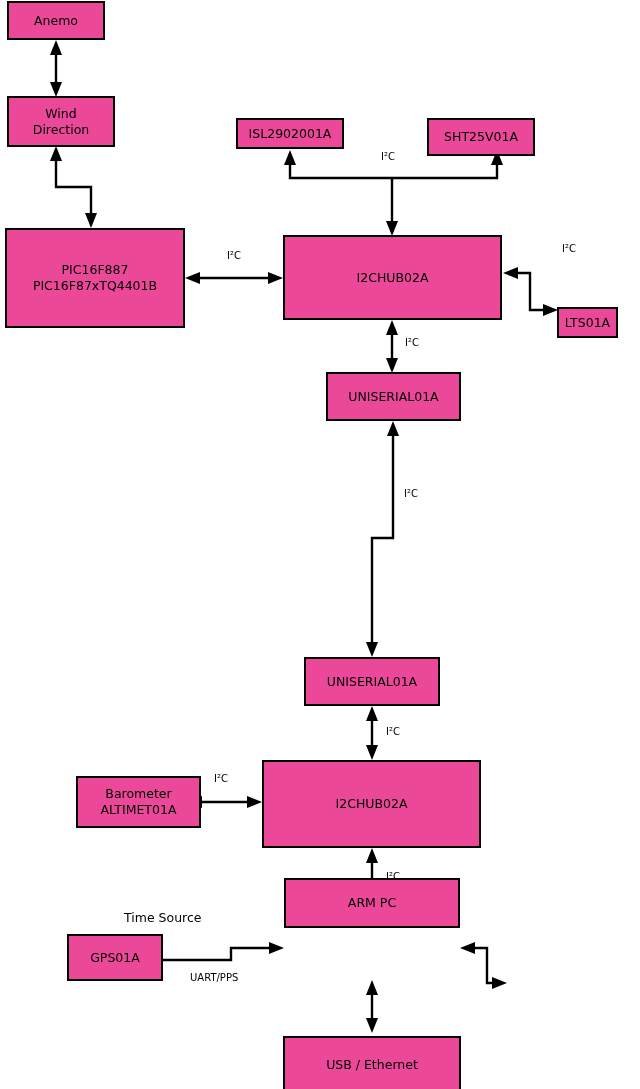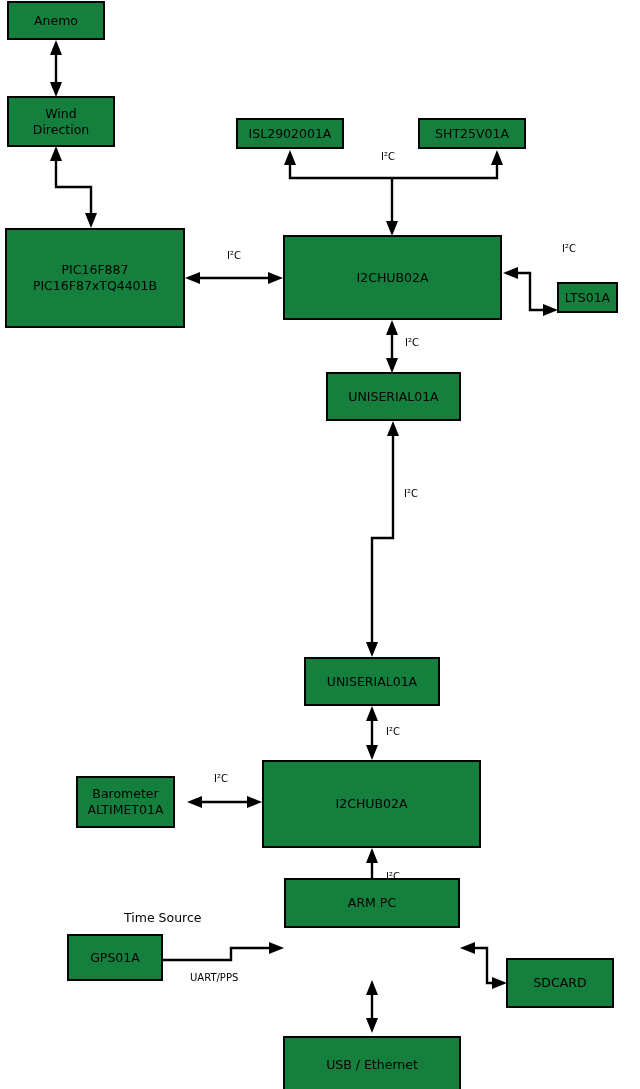--- a/index.html
+++ b/index.html
@@ -12,21 +12,21 @@
     width: 640px;
     height: 1089px;
     background: #ffffff;
     font-family: "DejaVu Sans", "Liberation Sans", sans-serif;
     overflow: hidden;
   }
   .node {
     position: absolute;
     box-sizing: border-box;
     border: 2px solid #000000;
-    background: #15803d;
+    background: #ec4899;
     display: flex;
     align-items: center;
     justify-content: center;
     text-align: center;
     font-size: 12.5px;
     color: #000000;
     line-height: 1.25;
     z-index: 3;
     white-space: pre-line;
   }
@@ -155,40 +155,39 @@
   <div class="node" style="left:7px; top:1px; width:98px; height:39px;">Anemo</div>
 
   <div class="node" style="left:7px; top:96px; width:108px; height:51px;">Wind
 Direction</div>
 
   <div class="node" style="left:5px; top:228px; width:180px; height:100px;">PIC16F887
 PIC16F87xTQ4401B</div>
 
   <div class="node" style="left:236px; top:118px; width:108px; height:31px;">ISL2902001A</div>
 
-  <div class="node" style="left:418px; top:118px; width:108px; height:31px;">SHT25V01A</div>
+  <div class="node" style="left:427px; top:118px; width:108px; height:38px;">SHT25V01A</div>
 
   <div class="node" style="left:283px; top:235px; width:219px; height:85px;">I2CHUB02A</div>
 
-  <div class="node" style="left:557px; top:282px; width:61px; height:31px;">LTS01A</div>
+  <div class="node" style="left:557px; top:307px; width:61px; height:31px;">LTS01A</div>
 
   <div class="node" style="left:326px; top:372px; width:135px; height:49px;">UNISERIAL01A</div>
 
   <div class="node" style="left:304px; top:657px; width:136px; height:49px;">UNISERIAL01A</div>
 
   <div class="node" style="left:262px; top:760px; width:219px; height:88px;">I2CHUB02A</div>
 
-  <div class="node" style="left:76px; top:776px; width:99px; height:52px;">Barometer
+  <div class="node" style="left:76px; top:776px; width:125px; height:52px;">Barometer
 ALTIMET01A</div>
 
   <div class="node" style="left:67px; top:934px; width:96px; height:47px;">GPS01A</div>
 
   <div class="node" style="left:284px; top:878px; width:176px; height:50px;">ARM PC</div>
 
-  <div class="node" style="left:506px; top:958px; width:108px; height:50px;">SDCARD</div>
 
   <div class="node" style="left:283px; top:1036px; width:178px; height:57px;">USB / Ethernet</div>
 
   <div class="free-label" style="left:80px; top:910px;">Time Source</div>
 
   <div class="edge-label" style="left:381px; top:151px;">I²C</div>
 
   <div class="edge-label" style="left:227px; top:250px;">I²C</div>
 
   <div class="edge-label" style="left:562px; top:243px;">I²C</div>

